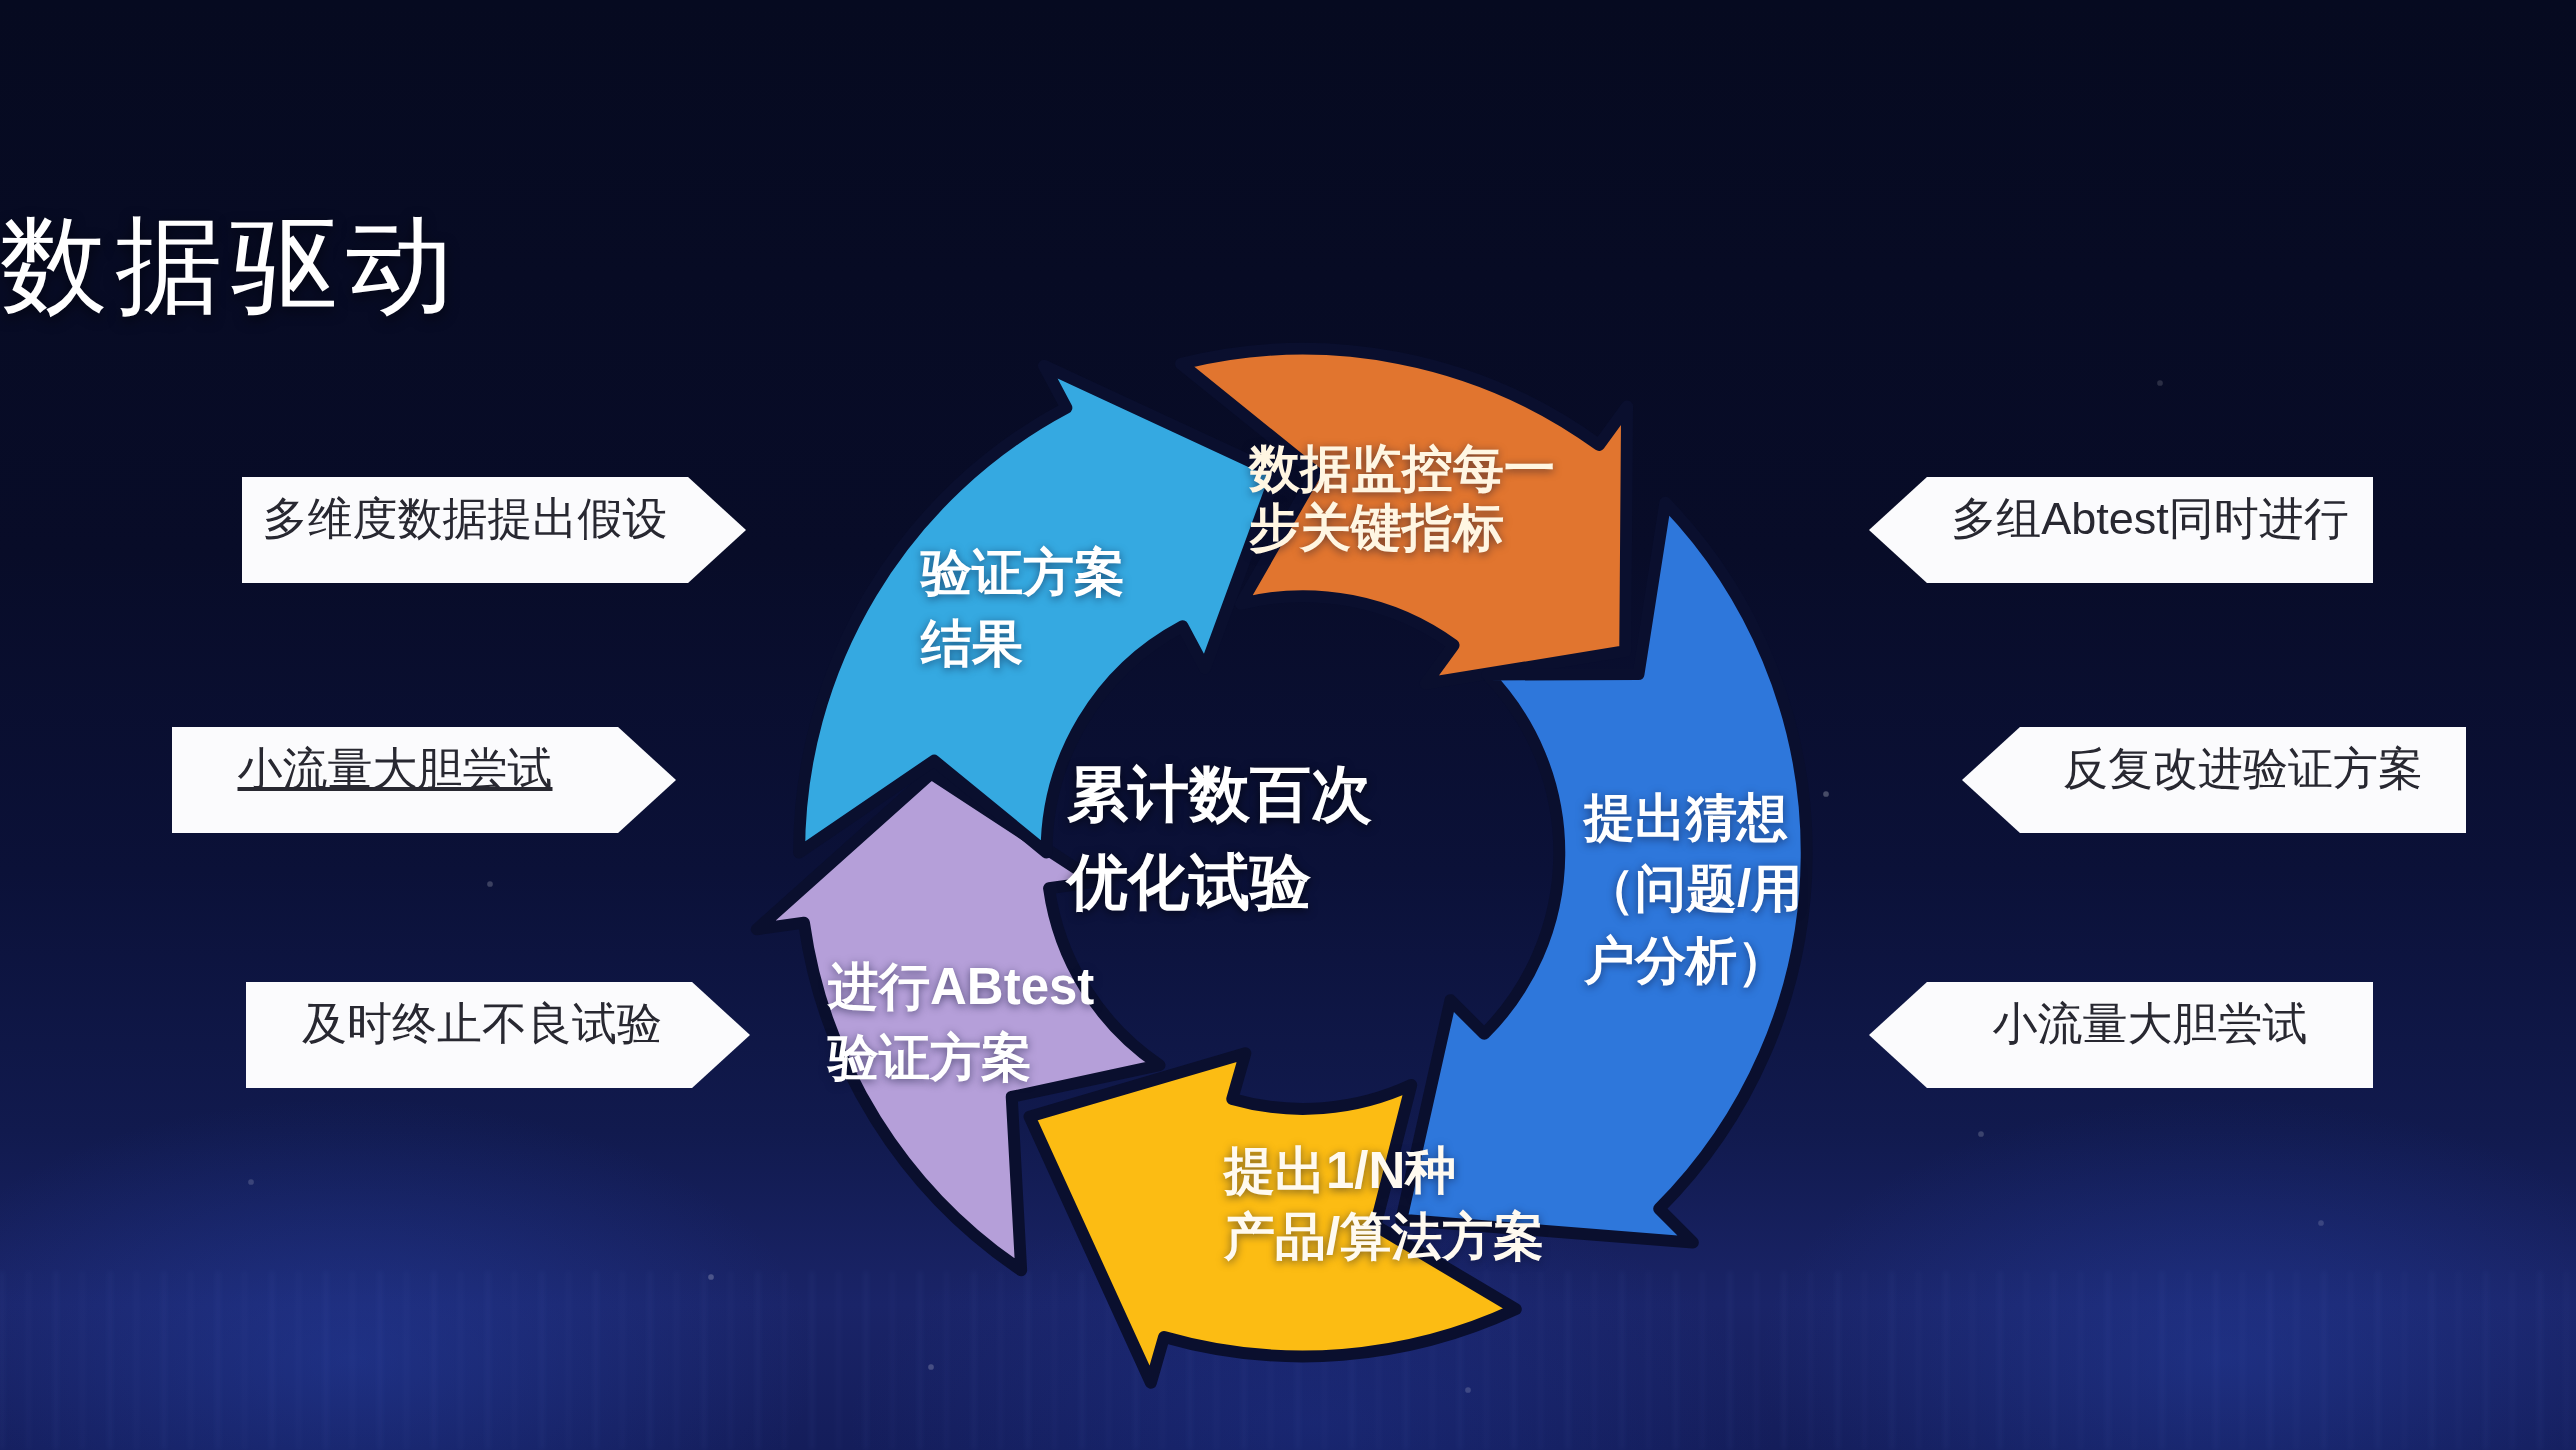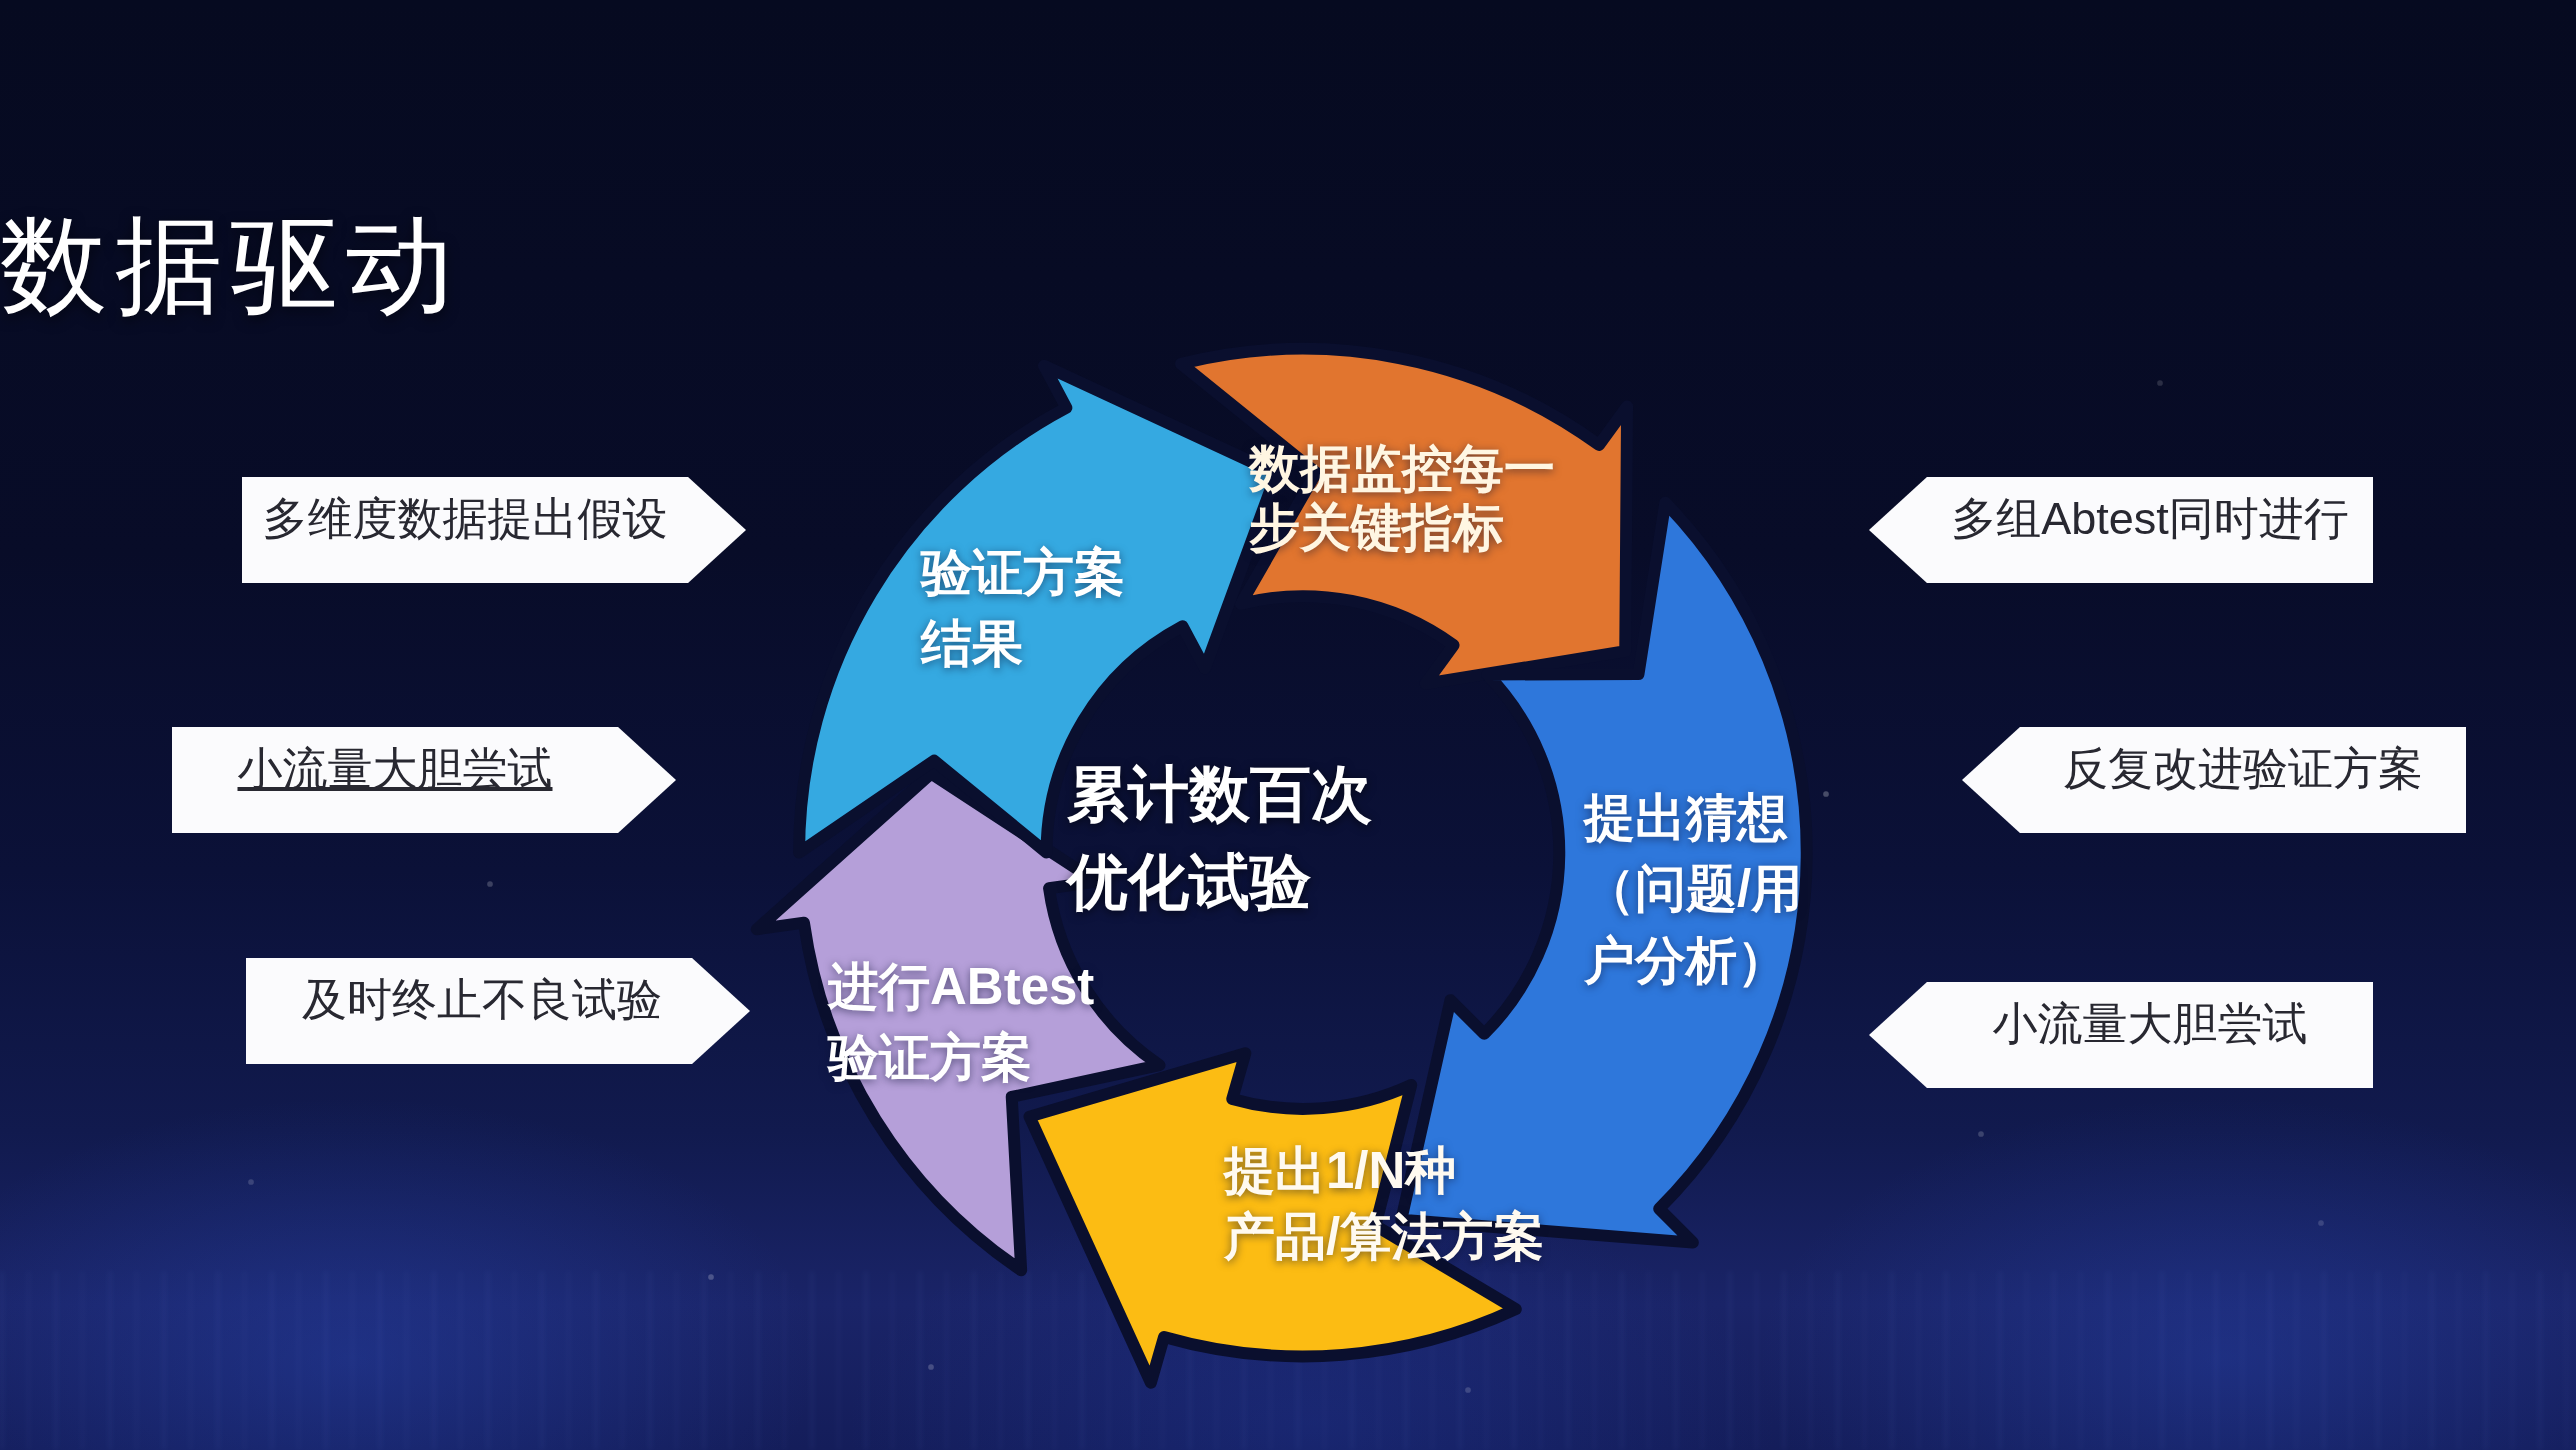--- a/index.html
+++ b/index.html
@@ -98,21 +98,21 @@
     font-size: 45px;
     line-height: 83px;
     text-align: center;
     white-space: nowrap;
     filter: drop-shadow(0 4.8px 9.5px rgba(0,0,0,.45));
   }
   .banner.left  { clip-path: polygon(0 0, 88.5% 0, 100% 50%, 88.5% 100%, 0 100%); padding-right: 58px; }
   .banner.right { clip-path: polygon(11.5% 0, 100% 0, 100% 100%, 11.5% 100%, 0 50%); padding-left: 58px; }
   #banner-l1 { left: 242px;  top: 477px; }
   #banner-l2 { left: 172px;  top: 727px; text-decoration: underline; }
-  #banner-l3 { left: 246px;  top: 958px; padding-left: 26px; }
+  #banner-l3 { left: 246px;  top: 982px; padding-left: 26px; }
   #banner-r1 { left: 1869px; top: 477px; }
   #banner-r2 { left: 1962px; top: 727px; }
   #banner-r3 { left: 1869px; top: 982px; }
 </style>
 </head>
 <body>
 
 <div class="glow" id="glow-left"></div>
 <div class="glow" id="glow-right"></div>
 <div class="glow" id="glow-center"></div>

